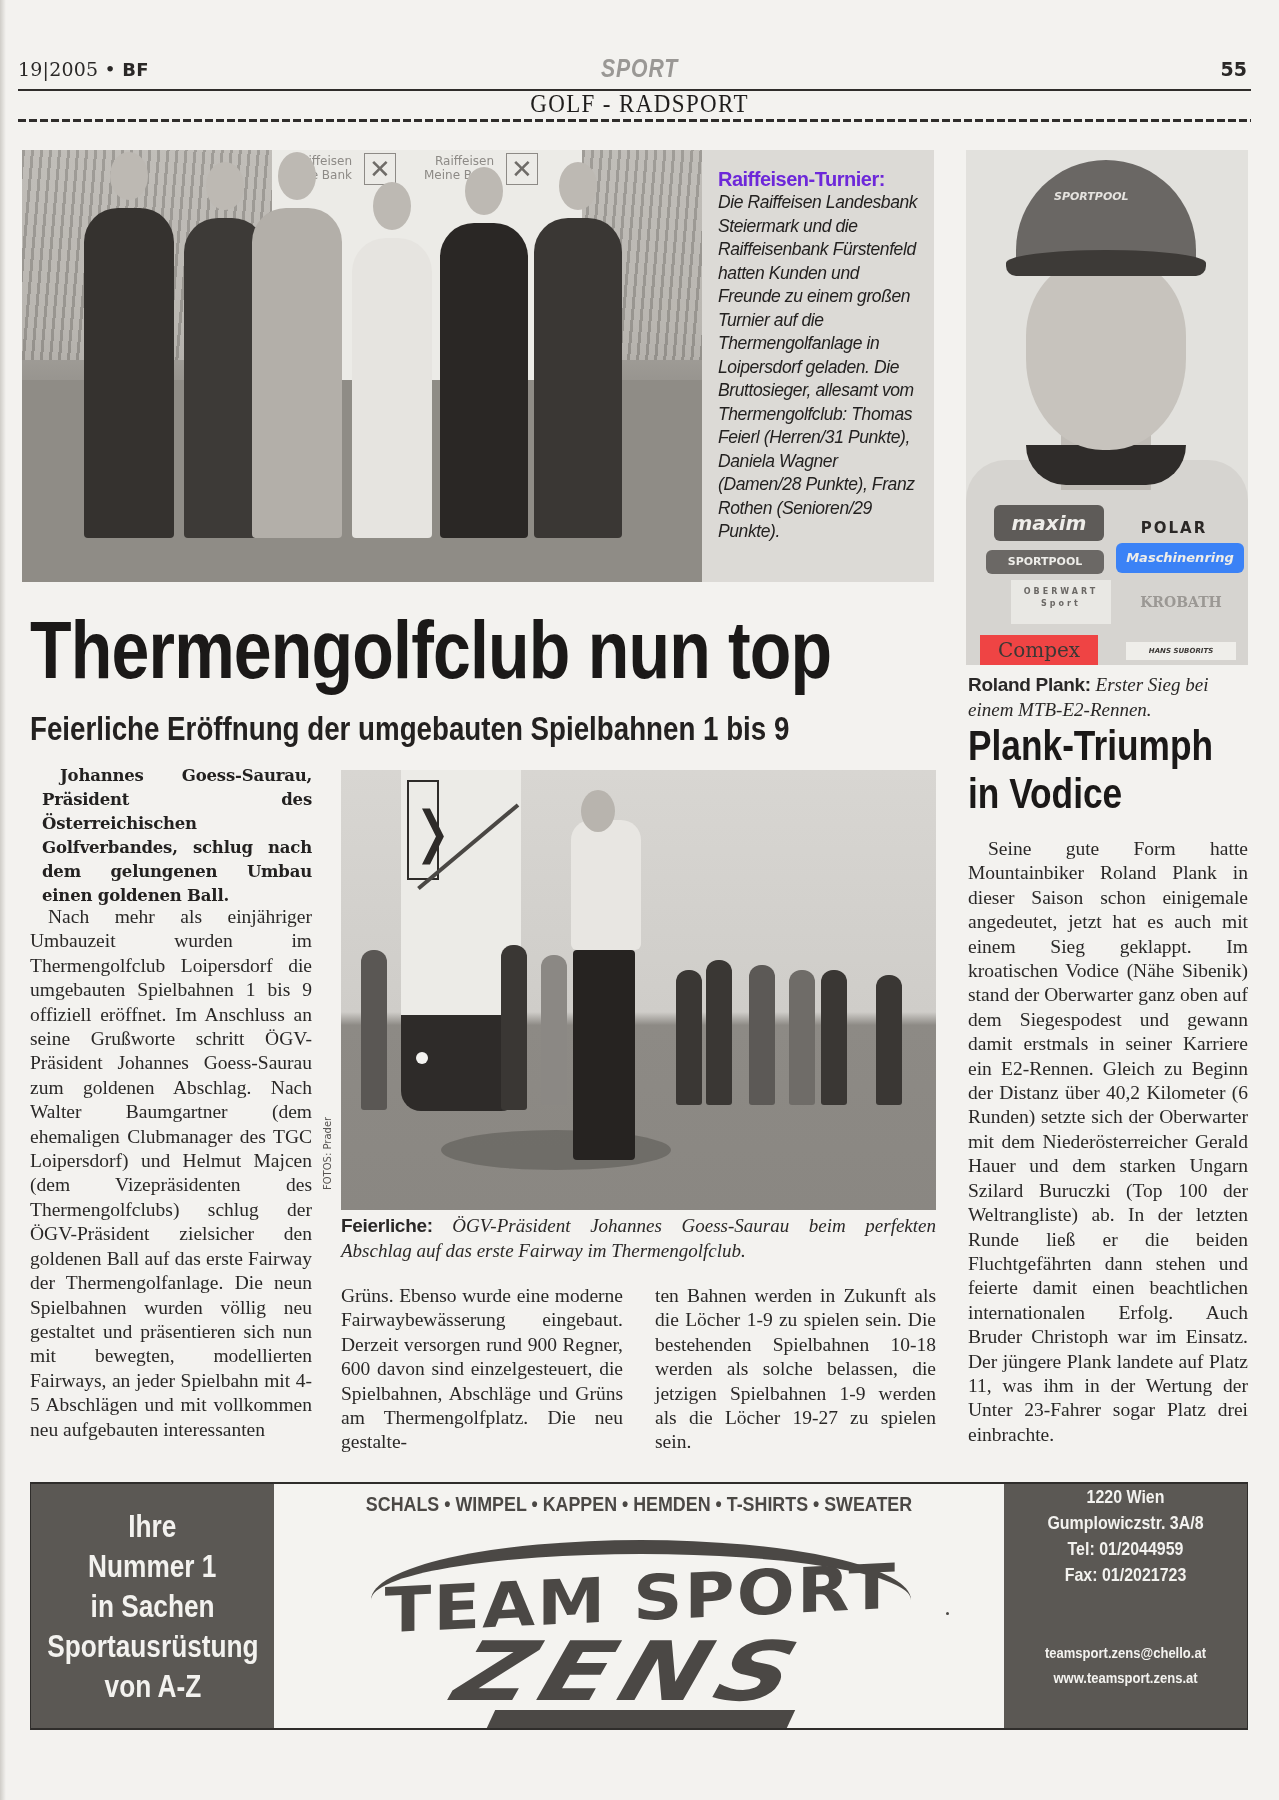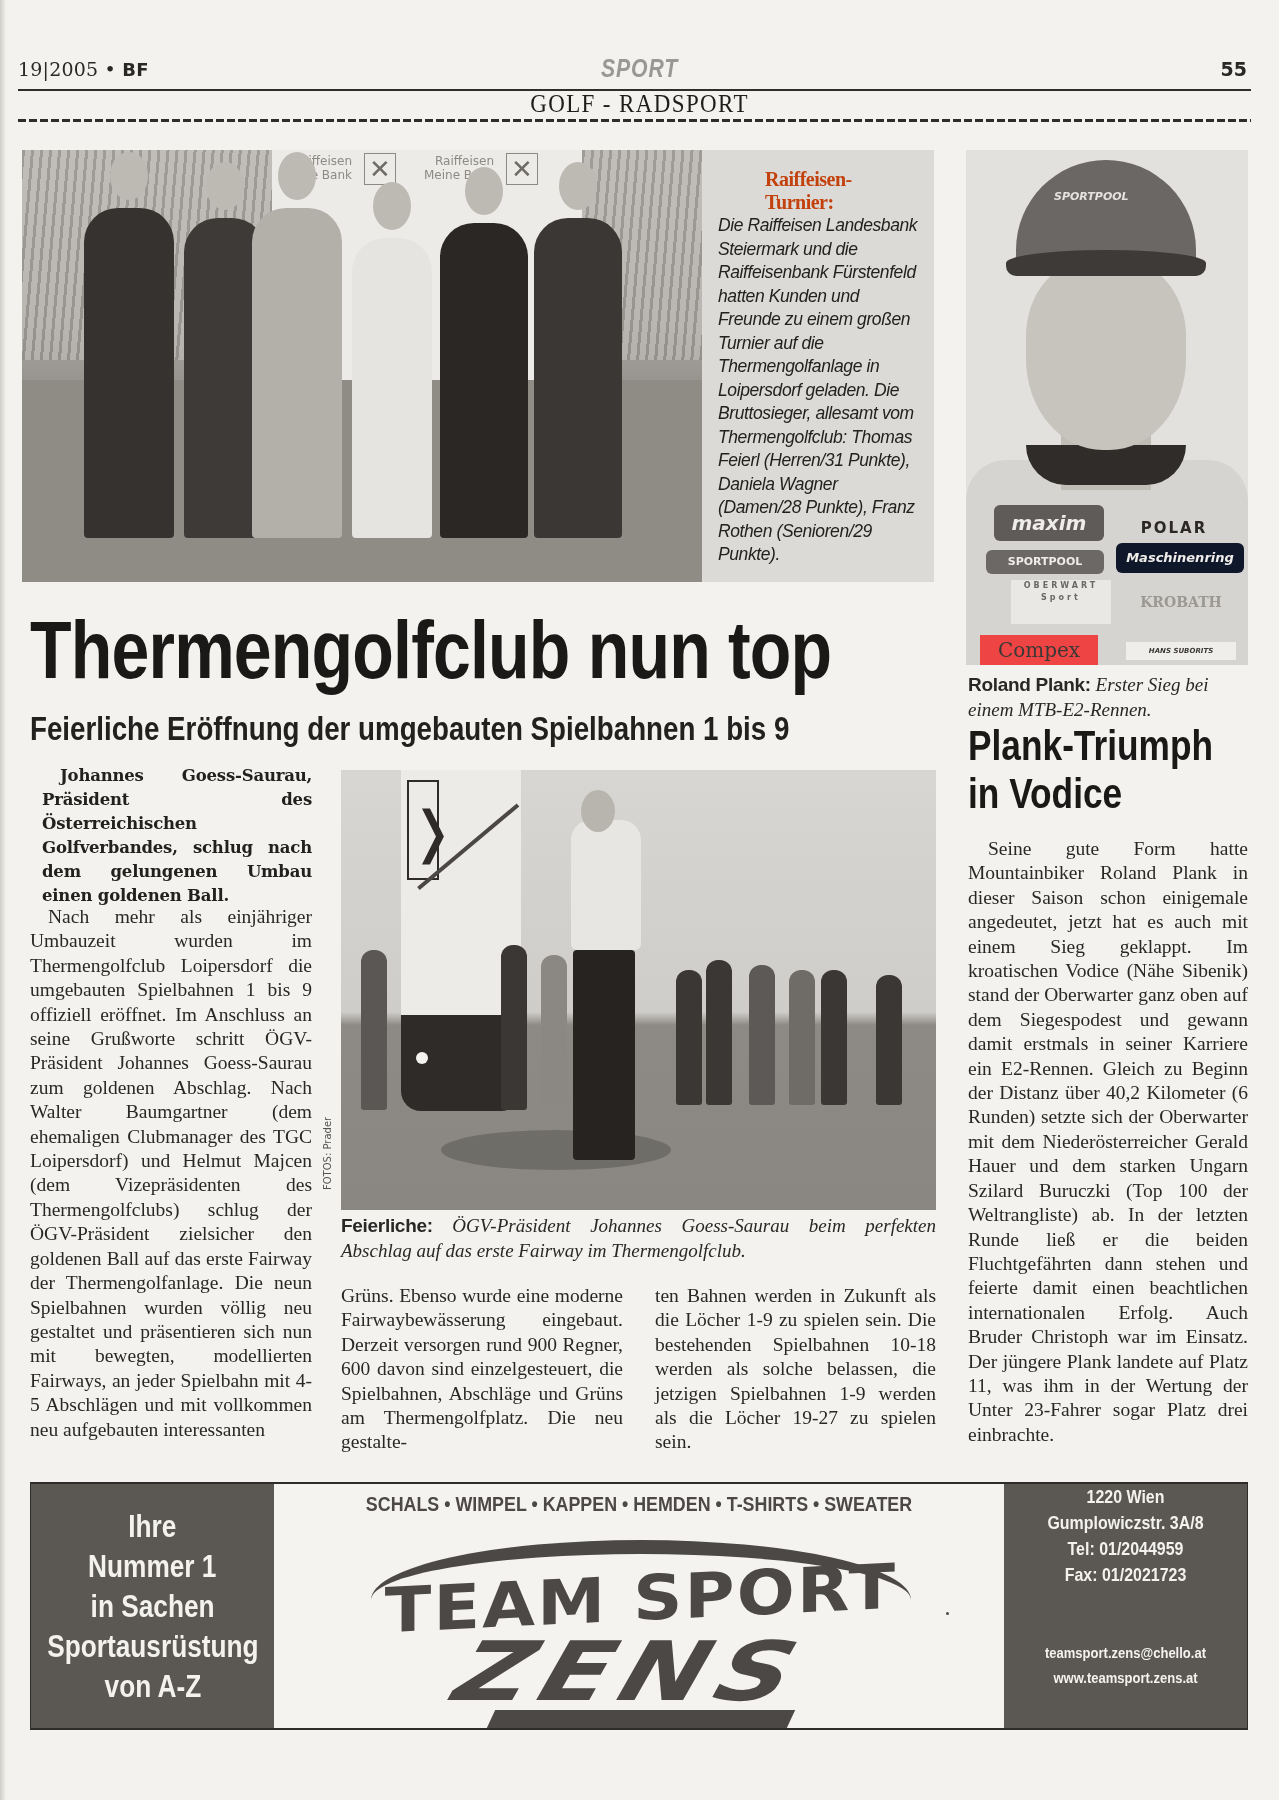--- a/index.html
+++ b/index.html
@@ -21,21 +21,21 @@
   .photo-group { left: 22px; top: 150px; width: 680px; height: 432px; background: linear-gradient(180deg, #b9b6b1 0%, #a9a6a0 40%, #8f8c87 60%, #9d9a95 100%); }
   .photo-group .trees { position: absolute; left: 0; top: 0; width: 100%; height: 210px; background: repeating-linear-gradient(95deg, #8a8782 0 3px, #c7c4bf 3px 9px); opacity: 0.55; }
   .photo-group .banner { position: absolute; left: 250px; top: 0; width: 310px; height: 355px; background: #ecebe7; }
   .photo-group .banner-txt { position: absolute; top: 4px; font-family: "DejaVu Sans", sans-serif; font-size: 12px; color: #8d8a86; line-height: 14px; text-align: right; }
   .photo-group .banner-logo { position: absolute; top: 3px; width: 32px; height: 32px; border: 1px solid #8d8a86; font-family: "DejaVu Sans", sans-serif; font-weight: bold; font-size: 26px; color: #6f6c68; text-align: center; line-height: 30px; }
   .photo-group .ground { position: absolute; left: 0; top: 230px; width: 100%; height: 202px; background: #8f8c86; }
   .person { position: absolute; bottom: 44px; border-radius: 34px 34px 4px 4px; }
   .person .head { position: absolute; left: 50%; top: -56px; width: 38px; height: 48px; margin-left: -19px; border-radius: 50%; background: #bdb9b3; }
 
   .caption-box { position: absolute; left: 702px; top: 150px; width: 232px; height: 432px; background: #dcdad6; padding: 18px 14px 0 16px; font-family: "DejaVu Sans Condensed", "DejaVu Sans", sans-serif; }
-  .caption-box .cap-title { font-family: Liberation Serif, serif; font-weight: bold; font-size: 20px; color: #c2410c; letter-spacing: -0.5px; margin-left: 47px; }
+  .caption-box .cap-title { font-family: Liberation Sans, sans-serif; font-weight: bold; font-size: 20px; color: #6d28d9; letter-spacing: -0.5px; }
   .caption-box .cap-body { font-family: "Liberation Sans", sans-serif; font-style: italic; font-size: 17.5px; line-height: 23.5px; color: #232120; letter-spacing: -0.4px; }
 
   .photo-rider { left: 966px; top: 150px; width: 282px; height: 515px; background: #e2e1dd; }
   .photo-rider .cap { position: absolute; left: 50px; top: 10px; width: 180px; height: 110px; background: #6a6764; border-radius: 90px 90px 10px 10px; }
   .photo-rider .cap-brim { position: absolute; left: 40px; top: 100px; width: 200px; height: 26px; background: #3d3a37; border-radius: 50% 50% 10px 10px; }
   .photo-rider .cap-logo { position: absolute; left: 88px; top: 40px; font-family: "DejaVu Sans", sans-serif; font-weight: bold; font-style: italic; font-size: 11px; color: #e5e3df; }
   .photo-rider .face { position: absolute; left: 60px; top: 110px; width: 160px; height: 190px; background: #c7c3bd; border-radius: 40% 40% 48% 48%; }
   .photo-rider .neck { position: absolute; left: 95px; top: 280px; width: 90px; height: 60px; background: #c0bcb6; }
   .photo-rider .jersey { position: absolute; left: 0; top: 310px; width: 282px; height: 205px; background: #d6d4d0; border-radius: 40px 40px 0 0; }
   .photo-rider .collar { position: absolute; left: 60px; top: 295px; width: 160px; height: 40px; background: #2f2c2a; border-radius: 0 0 80px 80px; }
@@ -151,22 +151,22 @@
   <div class="jersey"></div>
   <div class="neck"></div>
   <div class="collar"></div>
   <div class="face"></div>
   <div class="cap"></div>
   <div class="cap-brim"></div>
   <div class="cap-logo">SPORTPOOL</div>
   <div class="sponsor" style="left:28px;top:355px;width:110px;height:36px;background:#5e5b58;font-size:20px;line-height:36px;font-style:italic;">maxim</div>
   <div class="sponsor" style="left:20px;top:400px;width:118px;height:24px;background:#6b6865;font-size:11px;line-height:24px;">SPORTPOOL</div>
   <div class="sponsor" style="left:158px;top:368px;width:100px;height:20px;color:#2b2826;font-size:15px;line-height:20px;letter-spacing:2px;">POLAR</div>
-  <div class="sponsor" style="left:150px;top:393px;width:128px;height:30px;background:#0f172a;font-size:13px;line-height:30px;font-style:italic;">Maschinenring</div>
-  <div class="sponsor" style="left:45px;top:430px;width:100px;height:44px;background:#e9e8e4;color:#6b6865;font-size:8px;line-height:12px;letter-spacing:3px;border-radius:0;">OBERWART Sport</div>
+  <div class="sponsor" style="left:150px;top:393px;width:128px;height:30px;background:#3b82f6;font-size:13px;line-height:30px;font-style:italic;">Maschinenring</div>
+  <div class="sponsor" style="left:45px;top:430px;width:100px;height:44px;background:#e9e8e4;color:#6b6865;font-size:8px;line-height:12px;padding-top:6px;letter-spacing:3px;border-radius:0;">OBERWART Sport</div>
   <div class="sponsor" style="left:165px;top:440px;width:100px;height:24px;color:#9b9894;font-size:14px;line-height:24px;font-family:'DejaVu Serif',serif;">KROBATH</div>
   <div class="sponsor" style="left:14px;top:485px;width:118px;height:30px;background:#ef4444;color:#3b3835;font-size:20px;line-height:30px;font-family:'DejaVu Serif',serif;font-weight:normal;border-radius:0;">Compex</div>
   <div class="sponsor" style="left:160px;top:492px;width:110px;height:18px;background:#efeeea;color:#3b3835;font-size:7px;line-height:18px;font-style:italic;border-radius:0;">HANS SUBORITS</div>
 </div>
 
 <h1 class="headline">Thermengolfclub nun top</h1>
 <h2 class="subhead">Feierliche Eröffnung der umgebauten Spielbahnen 1 bis 9</h2>
 
 <p class="lead">Johannes Goess-Saurau, Präsident des Österreichischen Golfverbandes, schlug nach dem gelungenen Umbau einen goldenen Ball.</p>
 <p class="col-text col-a">Nach mehr als einjähriger Umbauzeit wurden im Thermengolfclub Loipersdorf die umgebauten Spielbahnen 1 bis 9 offiziell eröffnet. Im Anschluss an seine Grußworte schritt ÖGV-Präsident Johannes Goess-Saurau zum goldenen Abschlag. Nach Walter Baumgartner (dem ehemaligen Clubmanager des TGC Loipersdorf) und Helmut Majcen (dem Vizepräsidenten des Thermengolfclubs) schlug der ÖGV-Präsident zielsicher den goldenen Ball auf das erste Fairway der Thermengolfanlage. Die neun Spielbahnen wurden völlig neu gestaltet und präsentieren sich nun mit bewegten, modellierten Fairways, an jeder Spielbahn mit 4-5 Abschlägen und mit vollkommen neu aufgebauten interessanten</p>

